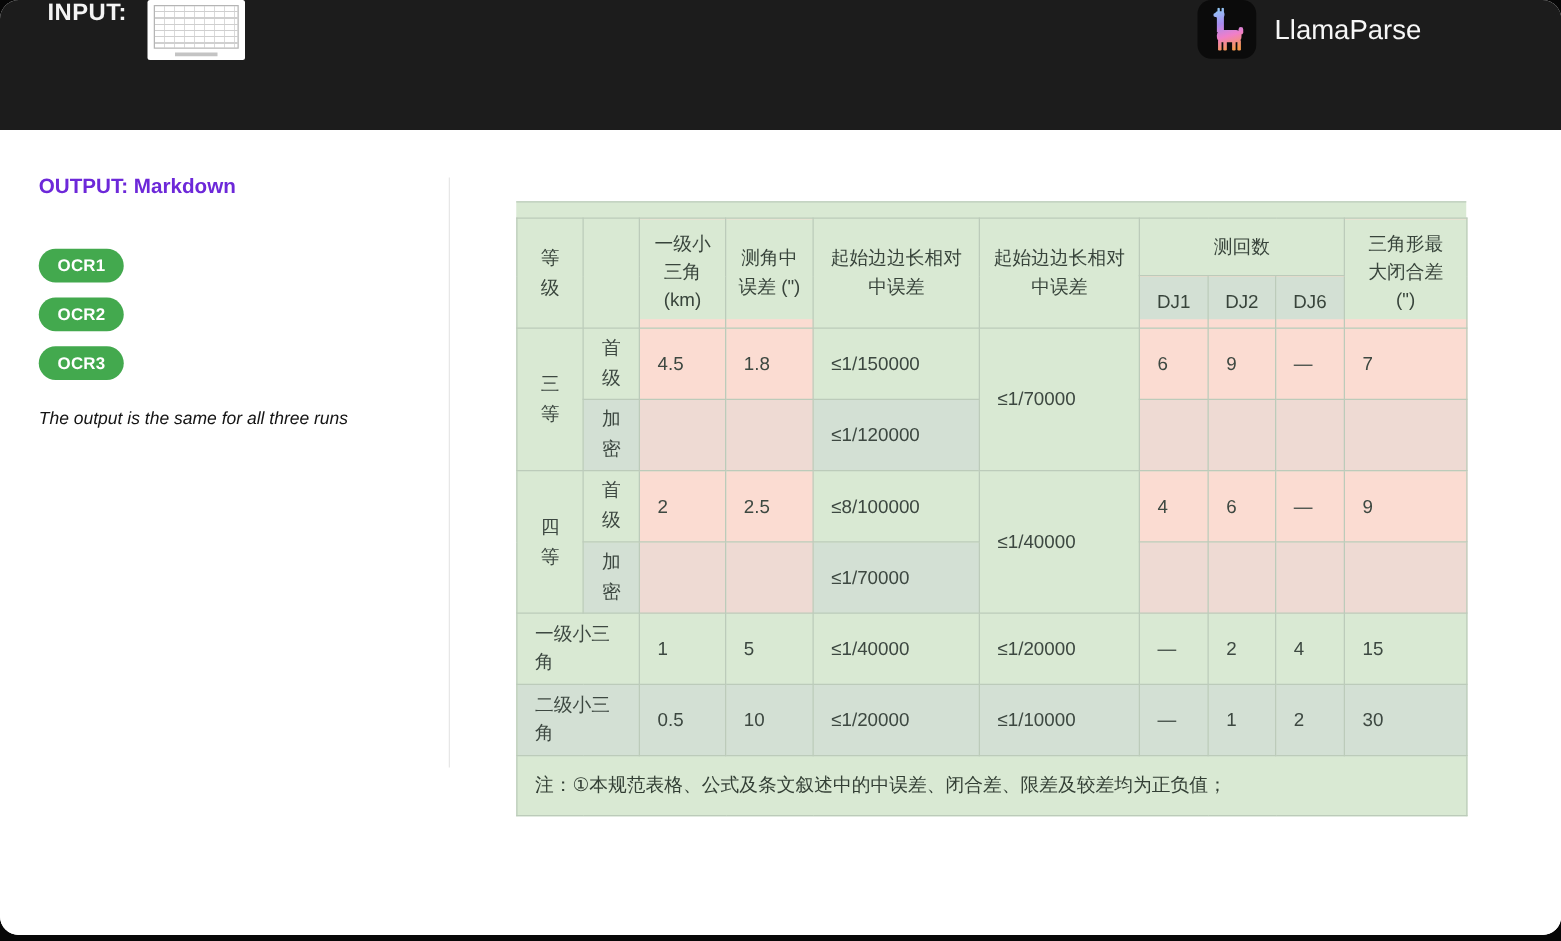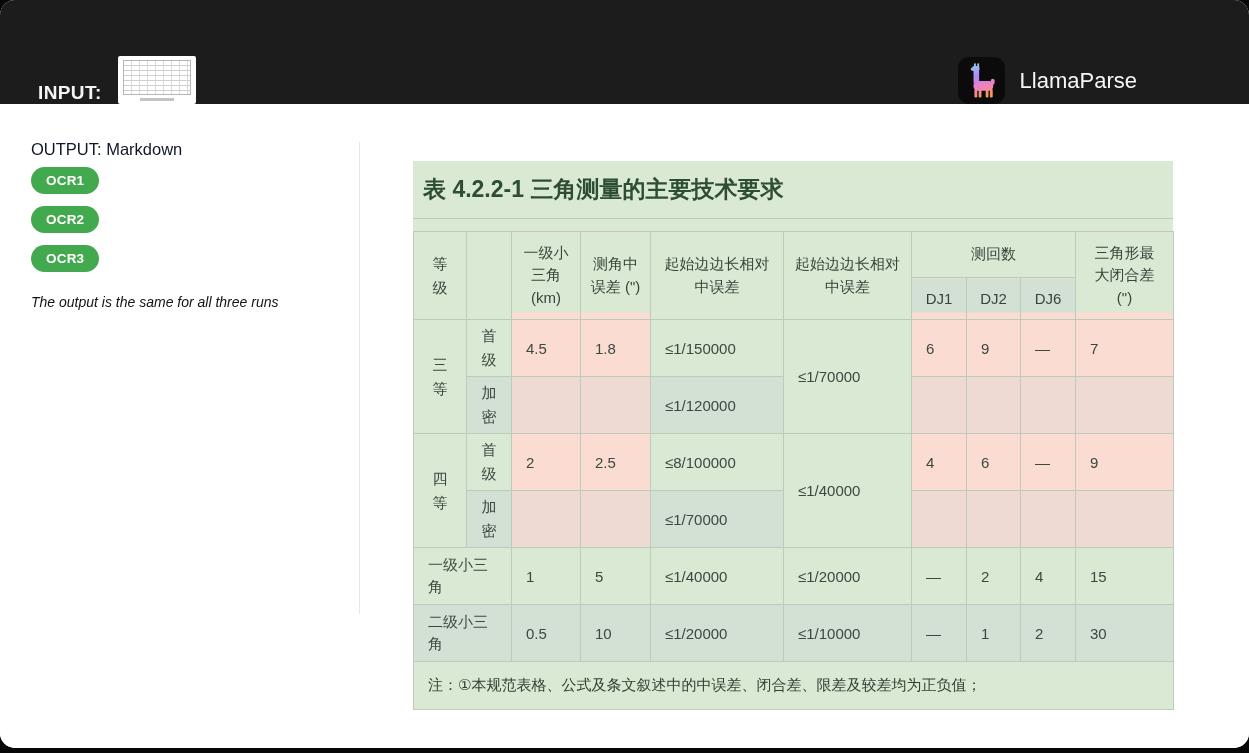--- a/index.html
+++ b/index.html
@@ -1,40 +1,40 @@
 <!DOCTYPE html>
 <html><head>
 <meta charset="utf-8">
 <style>
   html,body{margin:0;padding:0;width:1249px;height:753px;background:#070707;
     font-family:"Liberation Sans","DejaVu Sans",sans-serif;}
   .window{position:relative;width:1249px;height:748px;background:#ffffff;
     border-radius:15px;overflow:hidden;}
   
-  .topbar{height:104px;background:#1c1c1c;display:flex;align-items:flex-end;
+  .topbar{height:104px;background:#1c1c1c;display:flex;align-items:flex-start;
     padding:0 0 0 38px;box-sizing:border-box;}
   .input-label{color:#f4f4f4;font-size:19px;font-weight:700;letter-spacing:.4px;}
   .thumb{width:78px;height:48px;background:#ffffff;border-radius:2px;margin-left:16px;
     position:relative;flex:0 0 auto;}
   .thumb-grid{position:absolute;left:5px;right:5px;top:4px;bottom:9px;
     border:1px solid #b5b5b5;
     background-image:
       repeating-linear-gradient(to bottom,transparent 0 4px,#cfcfcf 4px 5px),
       repeating-linear-gradient(to right,transparent 0 7px,#dadada 7px 8px);}
   .thumb-caption{position:absolute;left:50%;transform:translateX(-50%);bottom:3px;
     width:34px;height:3px;background:#c4c4c4;}
   .brand{margin-left:auto;display:flex;align-items:center;padding-right:112px;}
   .logo-tile{width:47px;height:47px;border-radius:11px;background:#0b0b0b;
     display:flex;align-items:center;justify-content:center;}
   .brand-name{color:#f7f7f7;font-size:22px;font-weight:500;margin-left:15px;}
   
   .content{display:flex;height:644px;background:#ffffff;}
   .sidebar{width:360px;box-sizing:border-box;padding:36px 30px 0 31px;position:relative;flex:0 0 auto;}
   .sidebar::after{content:"";position:absolute;right:0;top:38px;height:472px;width:1px;background:#e7e7e7;}
-  .sidebar h2{margin:0 0 8px 0;font-size:16.5px;font-weight:400;color:#0f172a;}
+  .sidebar h2{margin:0 0 40px 0;font-size:16.5px;font-weight:700;color:#6d28d9;}
   .ocr-btn{display:block;width:fit-content;background:#43a94e;color:#ffffff;border:none;
     font-family:inherit;font-size:13.5px;font-weight:700;padding:6px 15px;border-radius:15px;
     margin:0 0 12px 0;cursor:pointer;letter-spacing:.2px;}
   .sidebar-note{font-size:14px;color:#141414;margin-top:22px;font-style:italic;}
   .main{flex:1;padding:30px 0 0 53px;box-sizing:border-box;}
   .main h3{margin:0;font-size:15px;font-weight:700;color:#0e0e0e;}
   
   .doc{width:760px;margin-top:27px;background:#d9e9d3;}
   .doc-title{font-size:23px;font-weight:700;color:#2e4d35;padding:13px 16px 13px 10px;margin:0;}
   .doc-hr{height:0;border:none;border-top:1px solid #bccbbb;margin:0;}
@@ -107,21 +107,20 @@
       <h2>OUTPUT: Markdown</h2>
       <button class="ocr-btn">OCR1</button>
       <button class="ocr-btn">OCR2</button>
       <button class="ocr-btn">OCR3</button>
       <p class="sidebar-note">The output is the same for all three runs</p>
     </aside>
 
     <main class="main">
 
       <div class="doc">
-        <h1 class="doc-title">表 4.2.2-1 三角测量的主要技术要求</h1>
         <hr class="doc-hr">
 
         <table>
           <colgroup>
             <col style="width:53px">
               <col style="width:45px">
               <col style="width:69px">
             <col style="width:70px">
               <col style="width:133px">
               <col style="width:128px">

